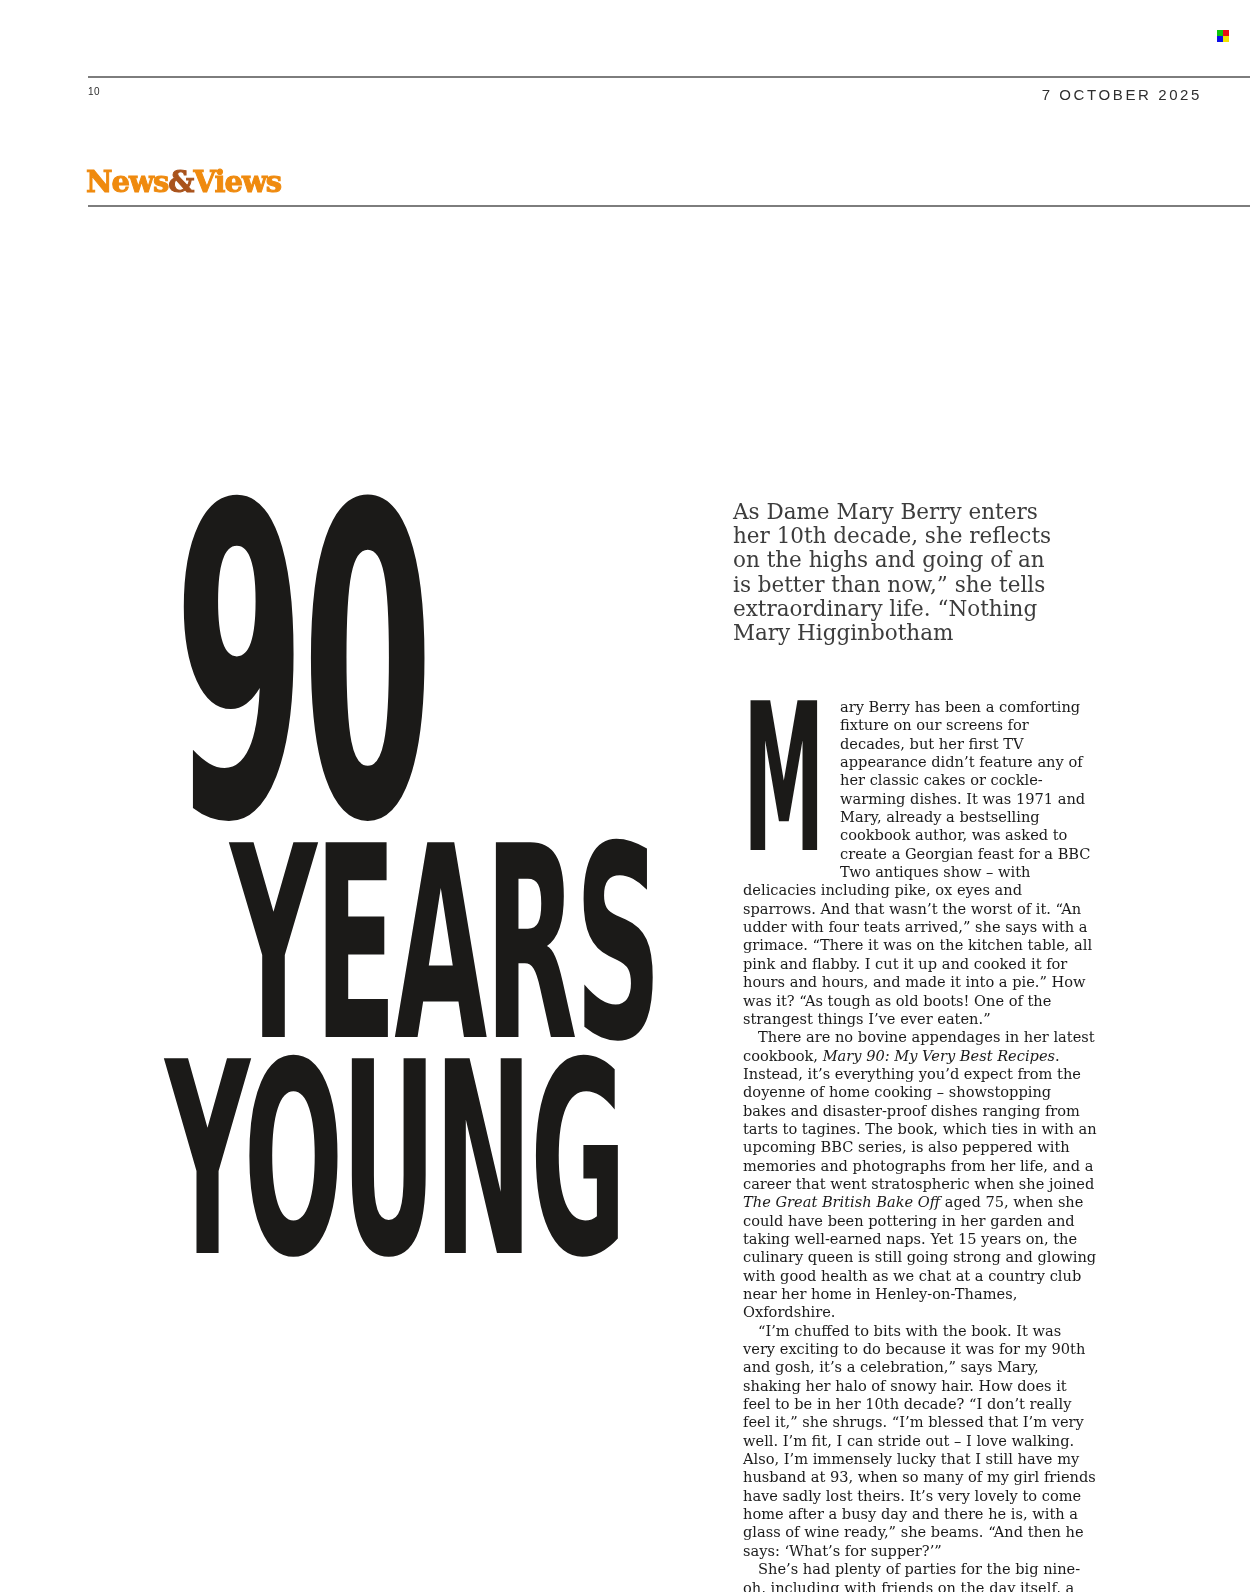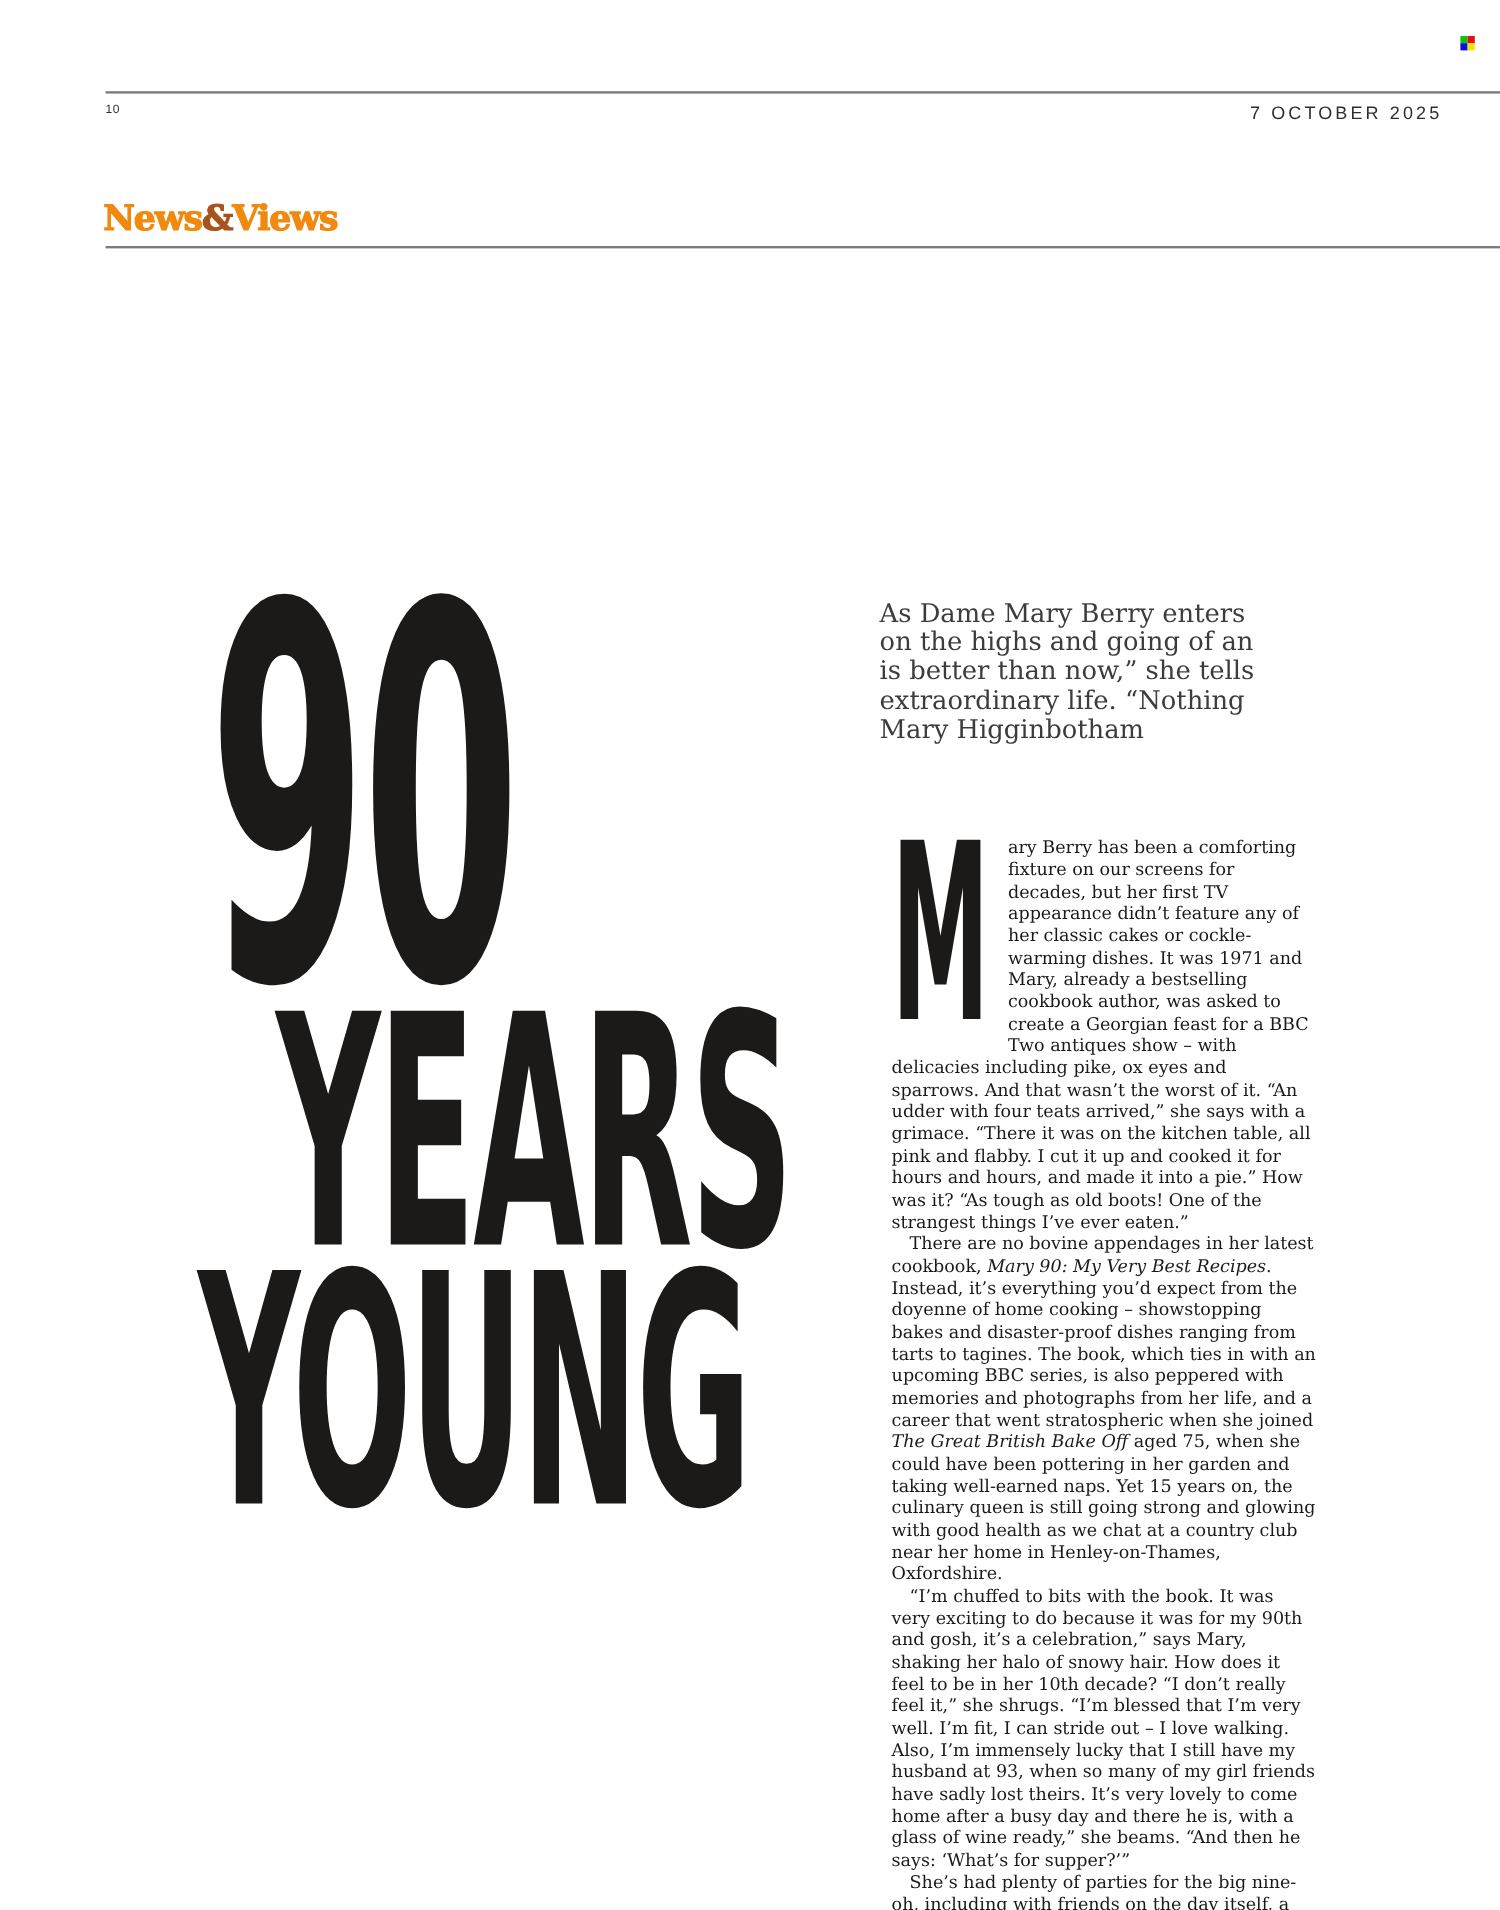--- a/index.html
+++ b/index.html
@@ -74,20 +74,21 @@
   </div>
 
   <div class="rule rule-masthead"></div>
 
   <div class="hl hl-90">90</div>
   <div class="hl hl-years">YEARS</div>
   <div class="hl hl-young">YOUNG</div>
 
   <div class="standfirst">
     <div>As Dame Mary Berry enters</div>
+    <div>her 10th decade, she reflects</div>
     <div>on the highs and going of an</div>
     <div>is better than now,” she tells</div>
     <div>extraordinary life. “Nothing</div>
     <div>Mary Higginbotham</div>
   </div>
 
   <div class="article">
     <p>
       <span class="dropcap-box">
         <span class="dropcap">M</span>

